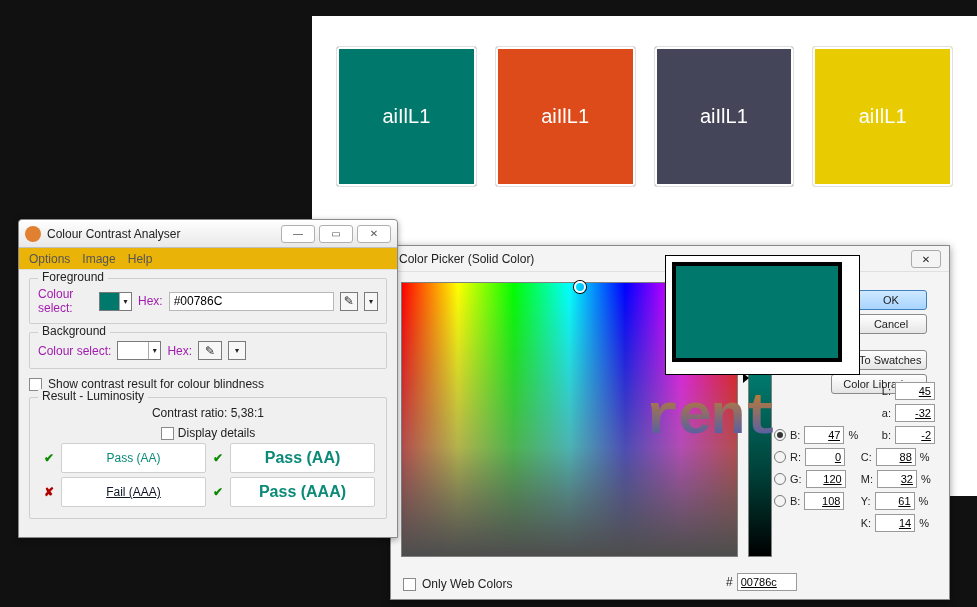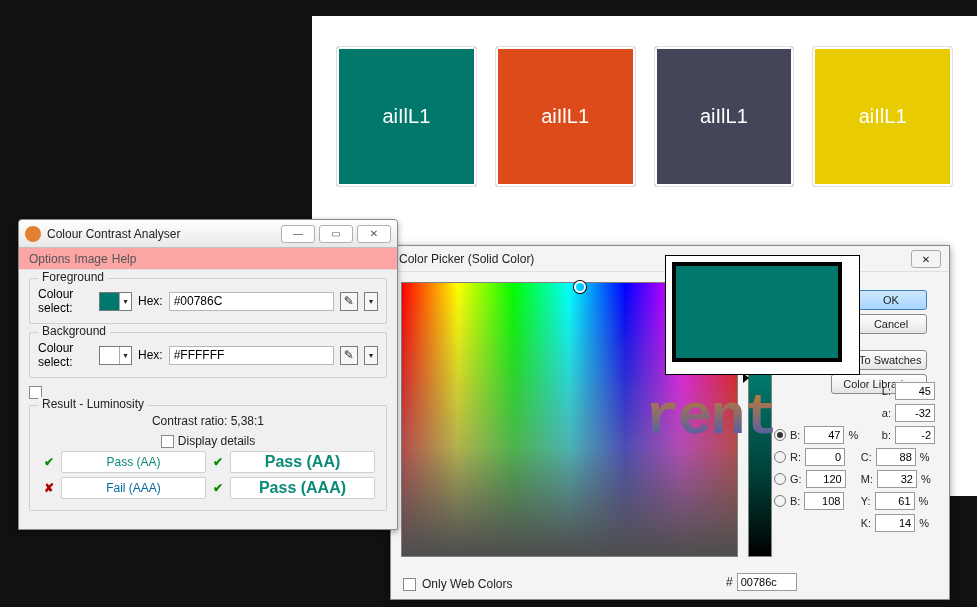--- a/index.html
+++ b/index.html
@@ -55,42 +55,42 @@
   .titlebtn {
     width:34px; height:18px;
     border:1px solid #b0b0b0;
     border-radius:3px;
     background:#fff;
     display:flex; align-items:center; justify-content:center;
     font-size:10px; color:#555;
   }
   .cca-menu {
     height:22px;
-    background:#fca5a5;
+    background:#eab308;
     border-bottom:1px solid #dedede;
-    display:flex; gap:4px; align-items:center;
+    display:flex; gap:12px; align-items:center;
     padding:4px 10px;
     color:#555;
   }
   .cca-body { padding:8px 10px 10px 10px; }
   .groupbox {
     border:1px solid #cfcfcf;
     border-radius:2px;
     margin-bottom:8px;
     padding:8px 8px 8px 8px;
     position:relative;
     background:#f0f0f0;
   }
   .groupbox > .legend {
     position:absolute; top:-9px; left:8px;
     background:#f0f0f0; padding:0 4px;
     font-size:12px;
   }
   .row { display:flex; align-items:center; gap:6px; }
-  .label { color:#000000; }
+  .label { color:#a21caf; }
   .swatchbtn {
     width:44px; height:19px;
     border:1px solid #7a7a7a;
     background:#fff; display:inline-flex;
   }
   .swatchbtn .chip { flex:1; }
   .swatchbtn .caret { width:12px; display:flex; align-items:center; justify-content:center; border-left:1px solid #aaa; font-size:8px;}
   .hexinput {
     flex:1; height:19px;
     border:1px solid #b8b8b8;
@@ -105,28 +105,28 @@
   }
   .dropdowncaret {
     width:18px; height:19px;
     border:1px solid #7a7a7a; background:#f7f7f7;
     display:flex; align-items:center; justify-content:center;
     font-size:8px;
   }
   .chk { width:13px; height:13px; border:1px solid #8a8a8a; background:#fff; display:inline-block; }
   .result-table { width:100%; }
   .result-badge {
-    min-width:130px; height:22px;
+    min-width:130px; height:30px;
     border:1px solid #cfcfcf; background:#fff;
     display:flex; align-items:center; justify-content:center;
     color:#0b8a78;
     border-radius:2px;
   }
   .result-badge.big { font-size:16px; font-weight:bold; color:#0b8a78; }
-  .result-badge.fail { color:#0369a1; }
+  .result-badge.fail { color:#0f172a;text-decoration:underline; }
   .mark { width:18px; text-align:center; }
   .mark.pass { color:#0a8a00; font-weight:bold;}
   .mark.fail { color:#b00000; font-weight:bold;}
   
   .picker {
     position:absolute;
     left:390px; top:245px;
     width:560px; height:355px;
     background:#f4f4f4;
     border:1px solid #8a8a8a;
@@ -167,21 +167,21 @@
   .hue-thumb {
     position:absolute; left:-6px; top:90px;
     width:0;height:0;border-top:5px solid transparent;border-bottom:5px solid transparent;border-left:6px solid #000;
   }
   .numcol { flex:1; position:relative; font-size:11px; }
   .numrow { display:flex; align-items:center; gap:4px; height:22px;}
   .radio { width:12px;height:12px;border:1px solid #7a7a7a;border-radius:50%;display:inline-flex;align-items:center;justify-content:center;}
   .radio.sel::after { content:""; width:6px;height:6px;background:#333;border-radius:50%;}
   .nfield {
     width:40px; height:18px; border:1px solid #9a9a9a; background:#fff;
-    text-align:right; padding:0 3px; font-size:11px;
+    text-align:right; padding:0 3px; font-size:11px;text-decoration:underline;
   }
   .pct { width:14px; }
   .cmyk { position:absolute; right:4px; top:8px; }
   .webchk-row { position:absolute; bottom:8px; left:12px; display:flex; align-items:center; gap:6px; }
   .hexrow { position:absolute; bottom:8px; left:335px; display:flex; align-items:center; gap:4px; }
   .picker-close {
     position:absolute; right:8px; top:4px;
     width:30px;height:18px;border:1px solid #aaa;border-radius:3px;
     display:flex;align-items:center;justify-content:center;
     font-size:10px;
@@ -284,30 +284,30 @@
 
     <div class="groupbox">
       <span class="legend">Background</span>
       <div class="row">
         <span class="label">Colour select:</span>
         <span class="swatchbtn">
           <span class="chip" style="background:#FFFFFF"></span>
           <span class="caret">▾</span>
         </span>
         <span class="label">Hex:</span>
-        <input class="hexinput" value="#FFFFFF" style="">
         <span class="eyedrop">
           <span>✎</span>
         </span>
         <span class="dropdowncaret">▾</span>
       </div>
     </div>
 
     <div class="row" style="margin:4px 0 6px 0;">
       <span class="chk"></span>
+      <span>Show contrast result for colour blindness</span>
     </div>
 
     <div class="groupbox">
       <span class="legend">Result - Luminosity</span>
 
       <div class="row" style="justify-content:space-between;flex-direction:column;">
         <span>
           <span>Contrast ratio:</span>
           <span>5,38:1</span>
         </span>

